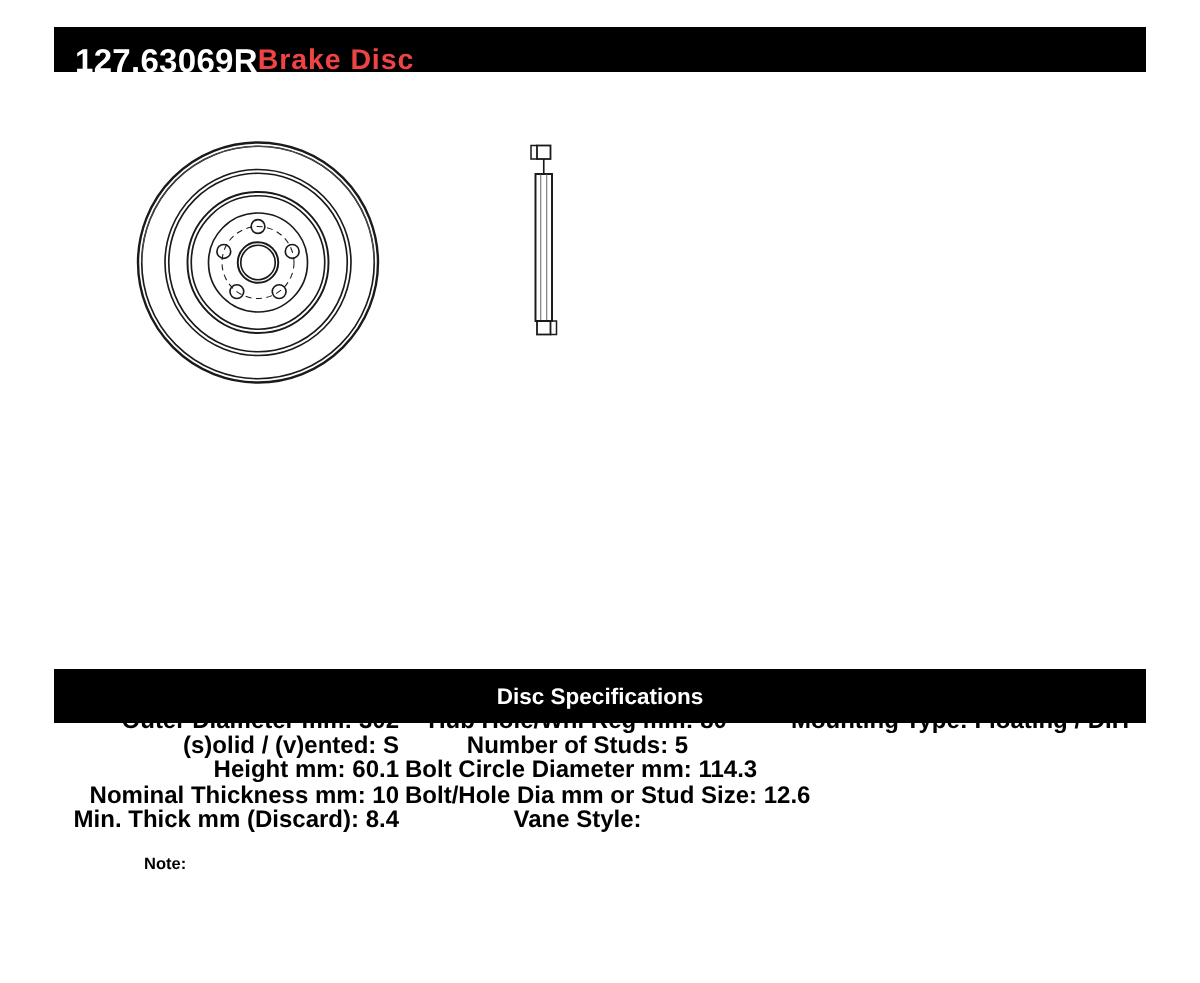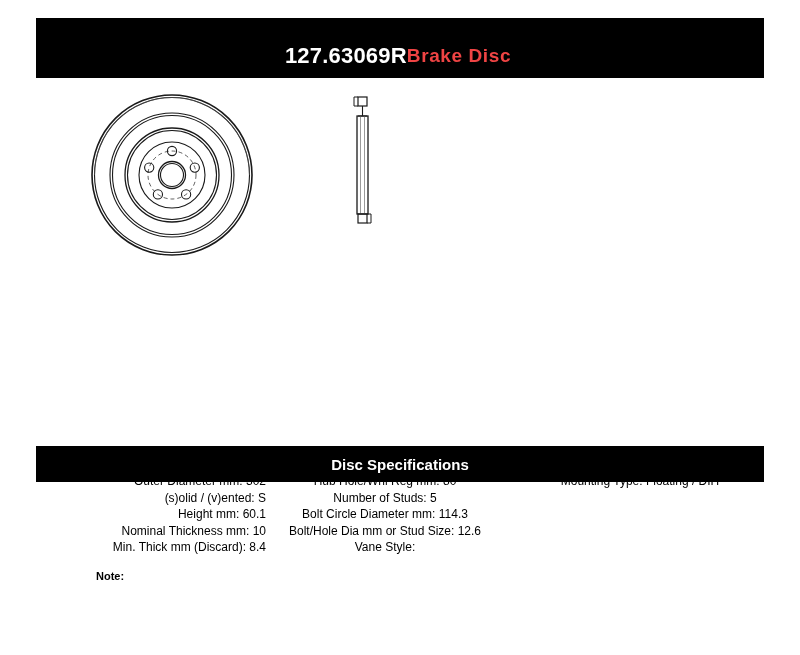--- a/index.html
+++ b/index.html
@@ -18,25 +18,25 @@
     overflow: hidden;
     background: #ffffff;
   }
 
   
   .header-bar {
     position: absolute;
     left: 36px;
     top: 18px;
     width: 728px;
-    height: 60px;
+    height: 30px;
     background: #000000;
     display: flex;
     align-items: center;
-    justify-content: center;
+    justify-content: flex-start;
     box-sizing: border-box;
     padding: 16px 18px 0 14px;
   }
   .header-part {
     color: #ffffff;
     font-size: 22px;
     font-weight: bold;
     letter-spacing: 0.2px;
     white-space: nowrap;
   }
@@ -72,22 +72,22 @@
     align-items: center;
     justify-content: center;
   }
 
   .spec-body {
     position: absolute;
     left: 36px;
     top: 473px;
     width: 728px;
     height: 120px;
-    font-size: 12px;
-    font-weight: normal;
+    font-size: 16px;
+    font-weight: bold;
   }
   .col {
     position: absolute;
     top: 0;
   }
   .col-left {
     left: 0;
     width: 230px;
     text-align: right;
   }

